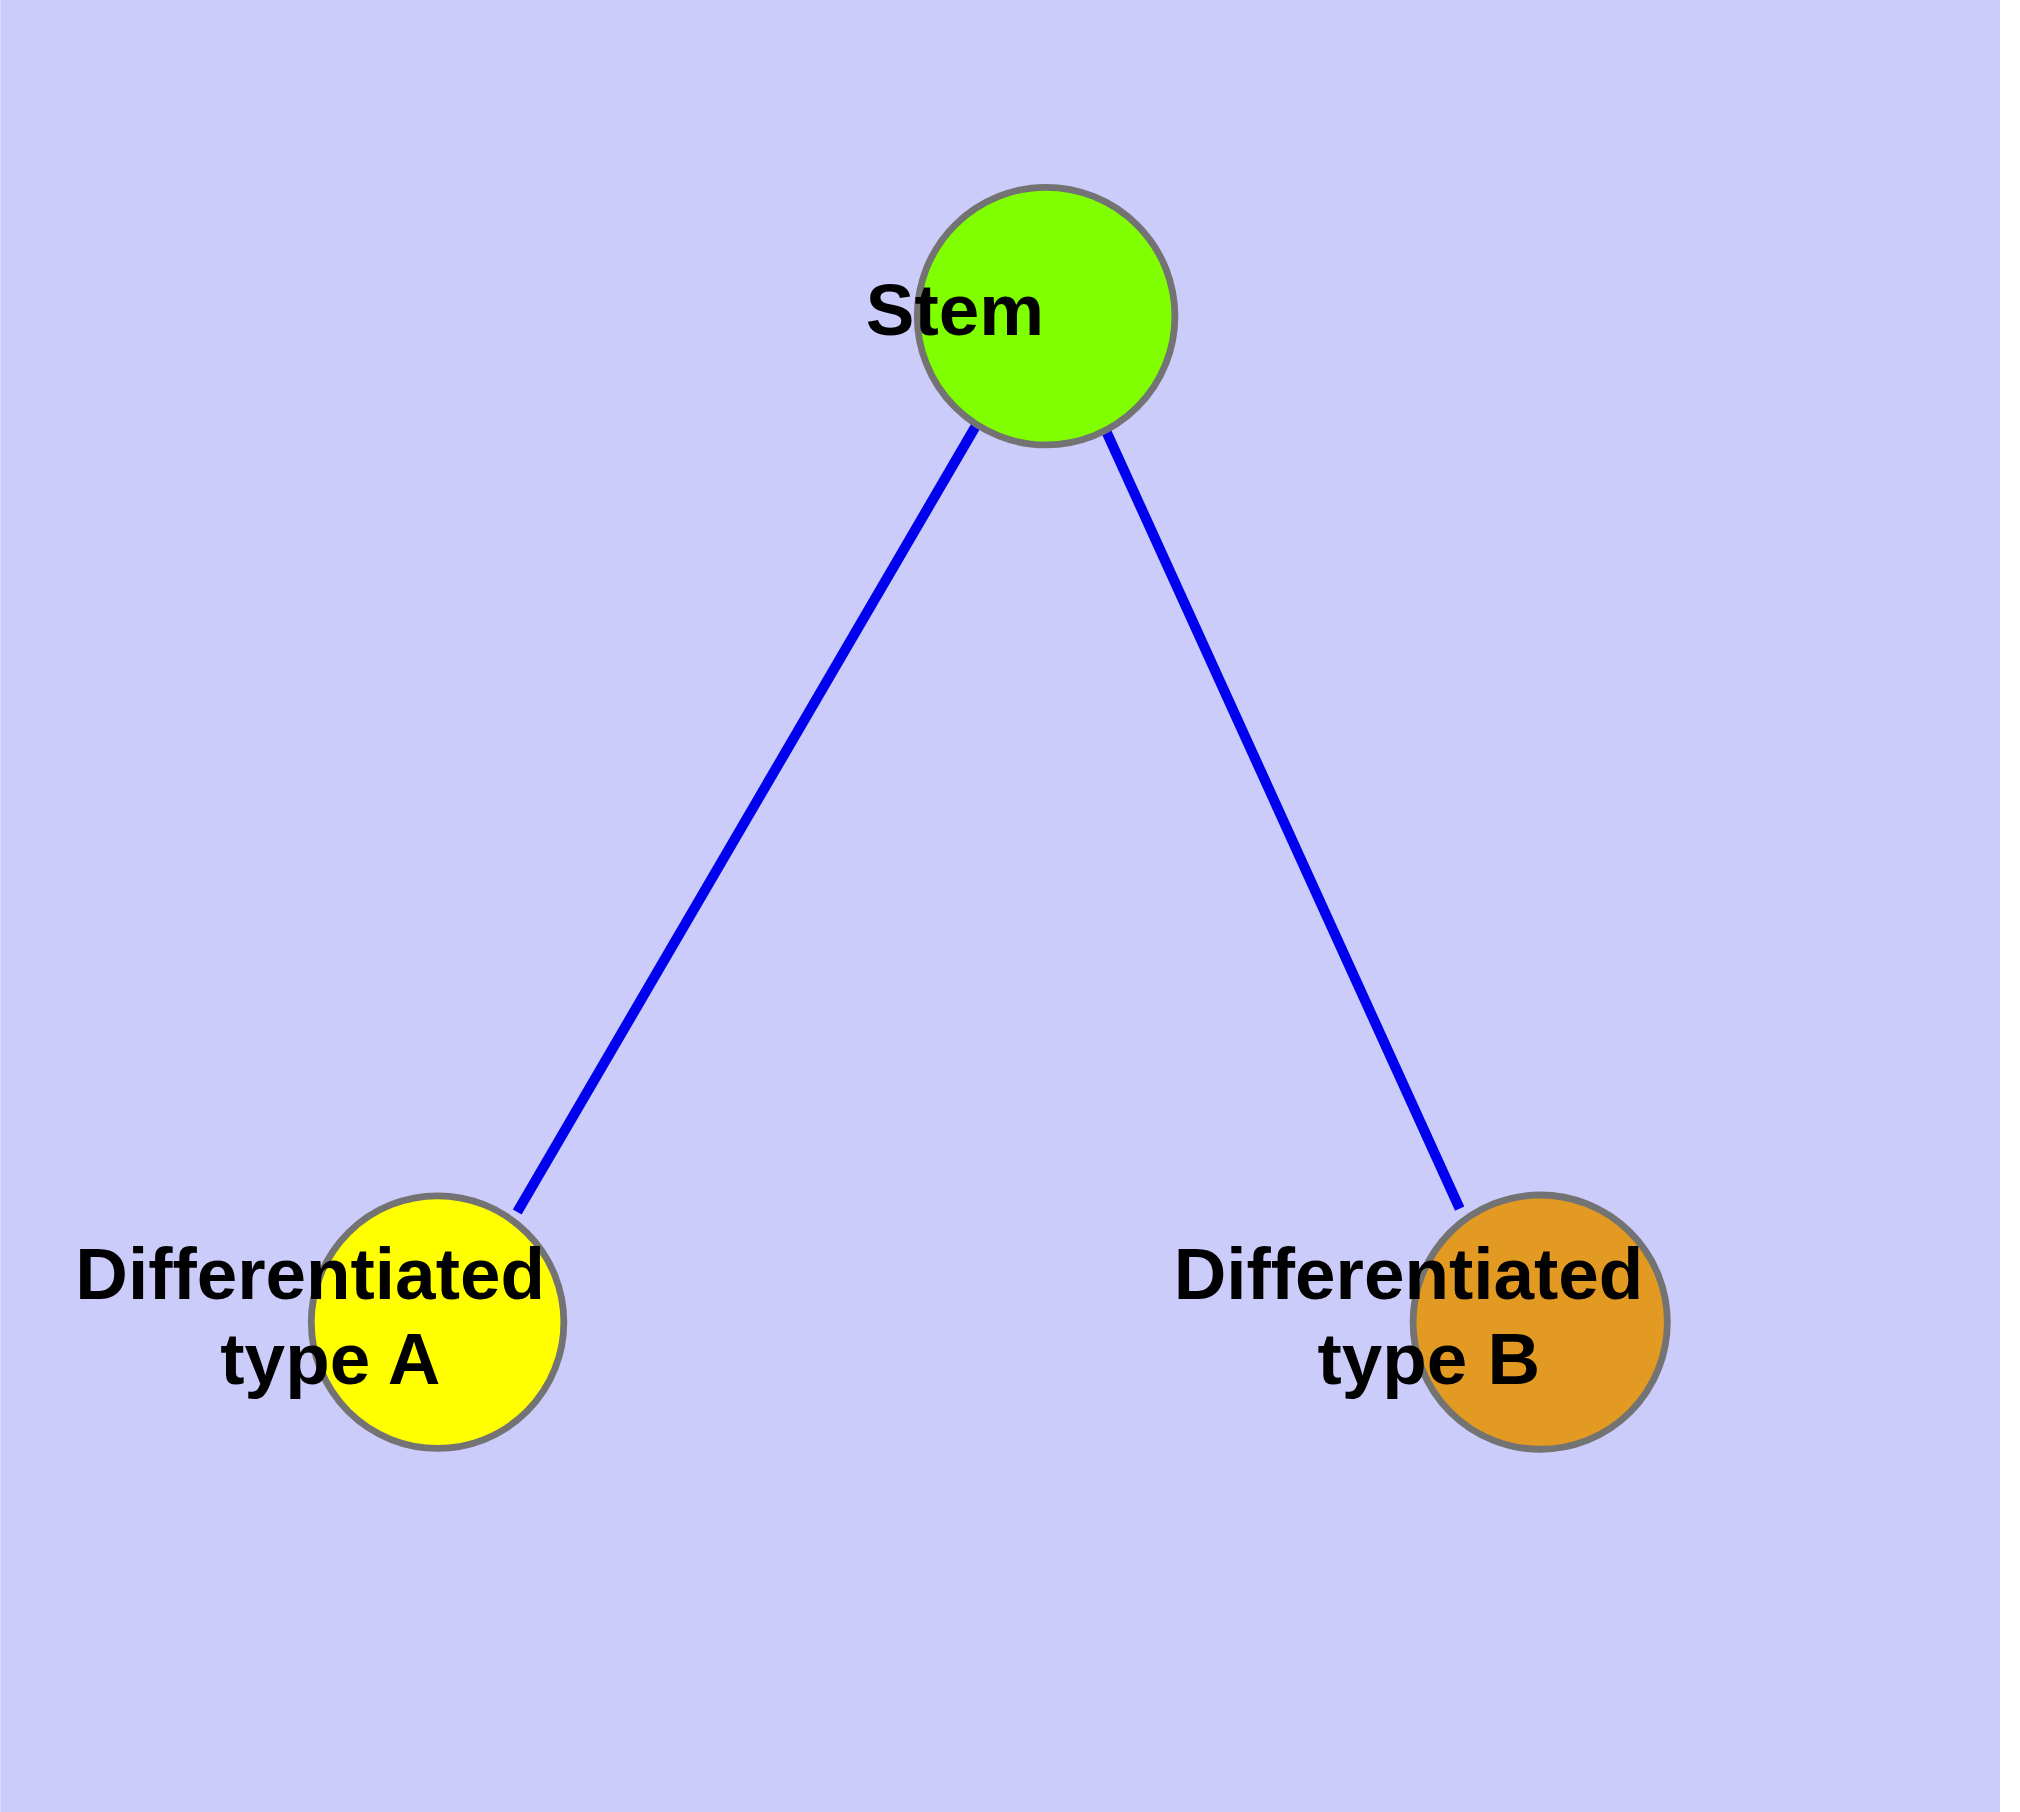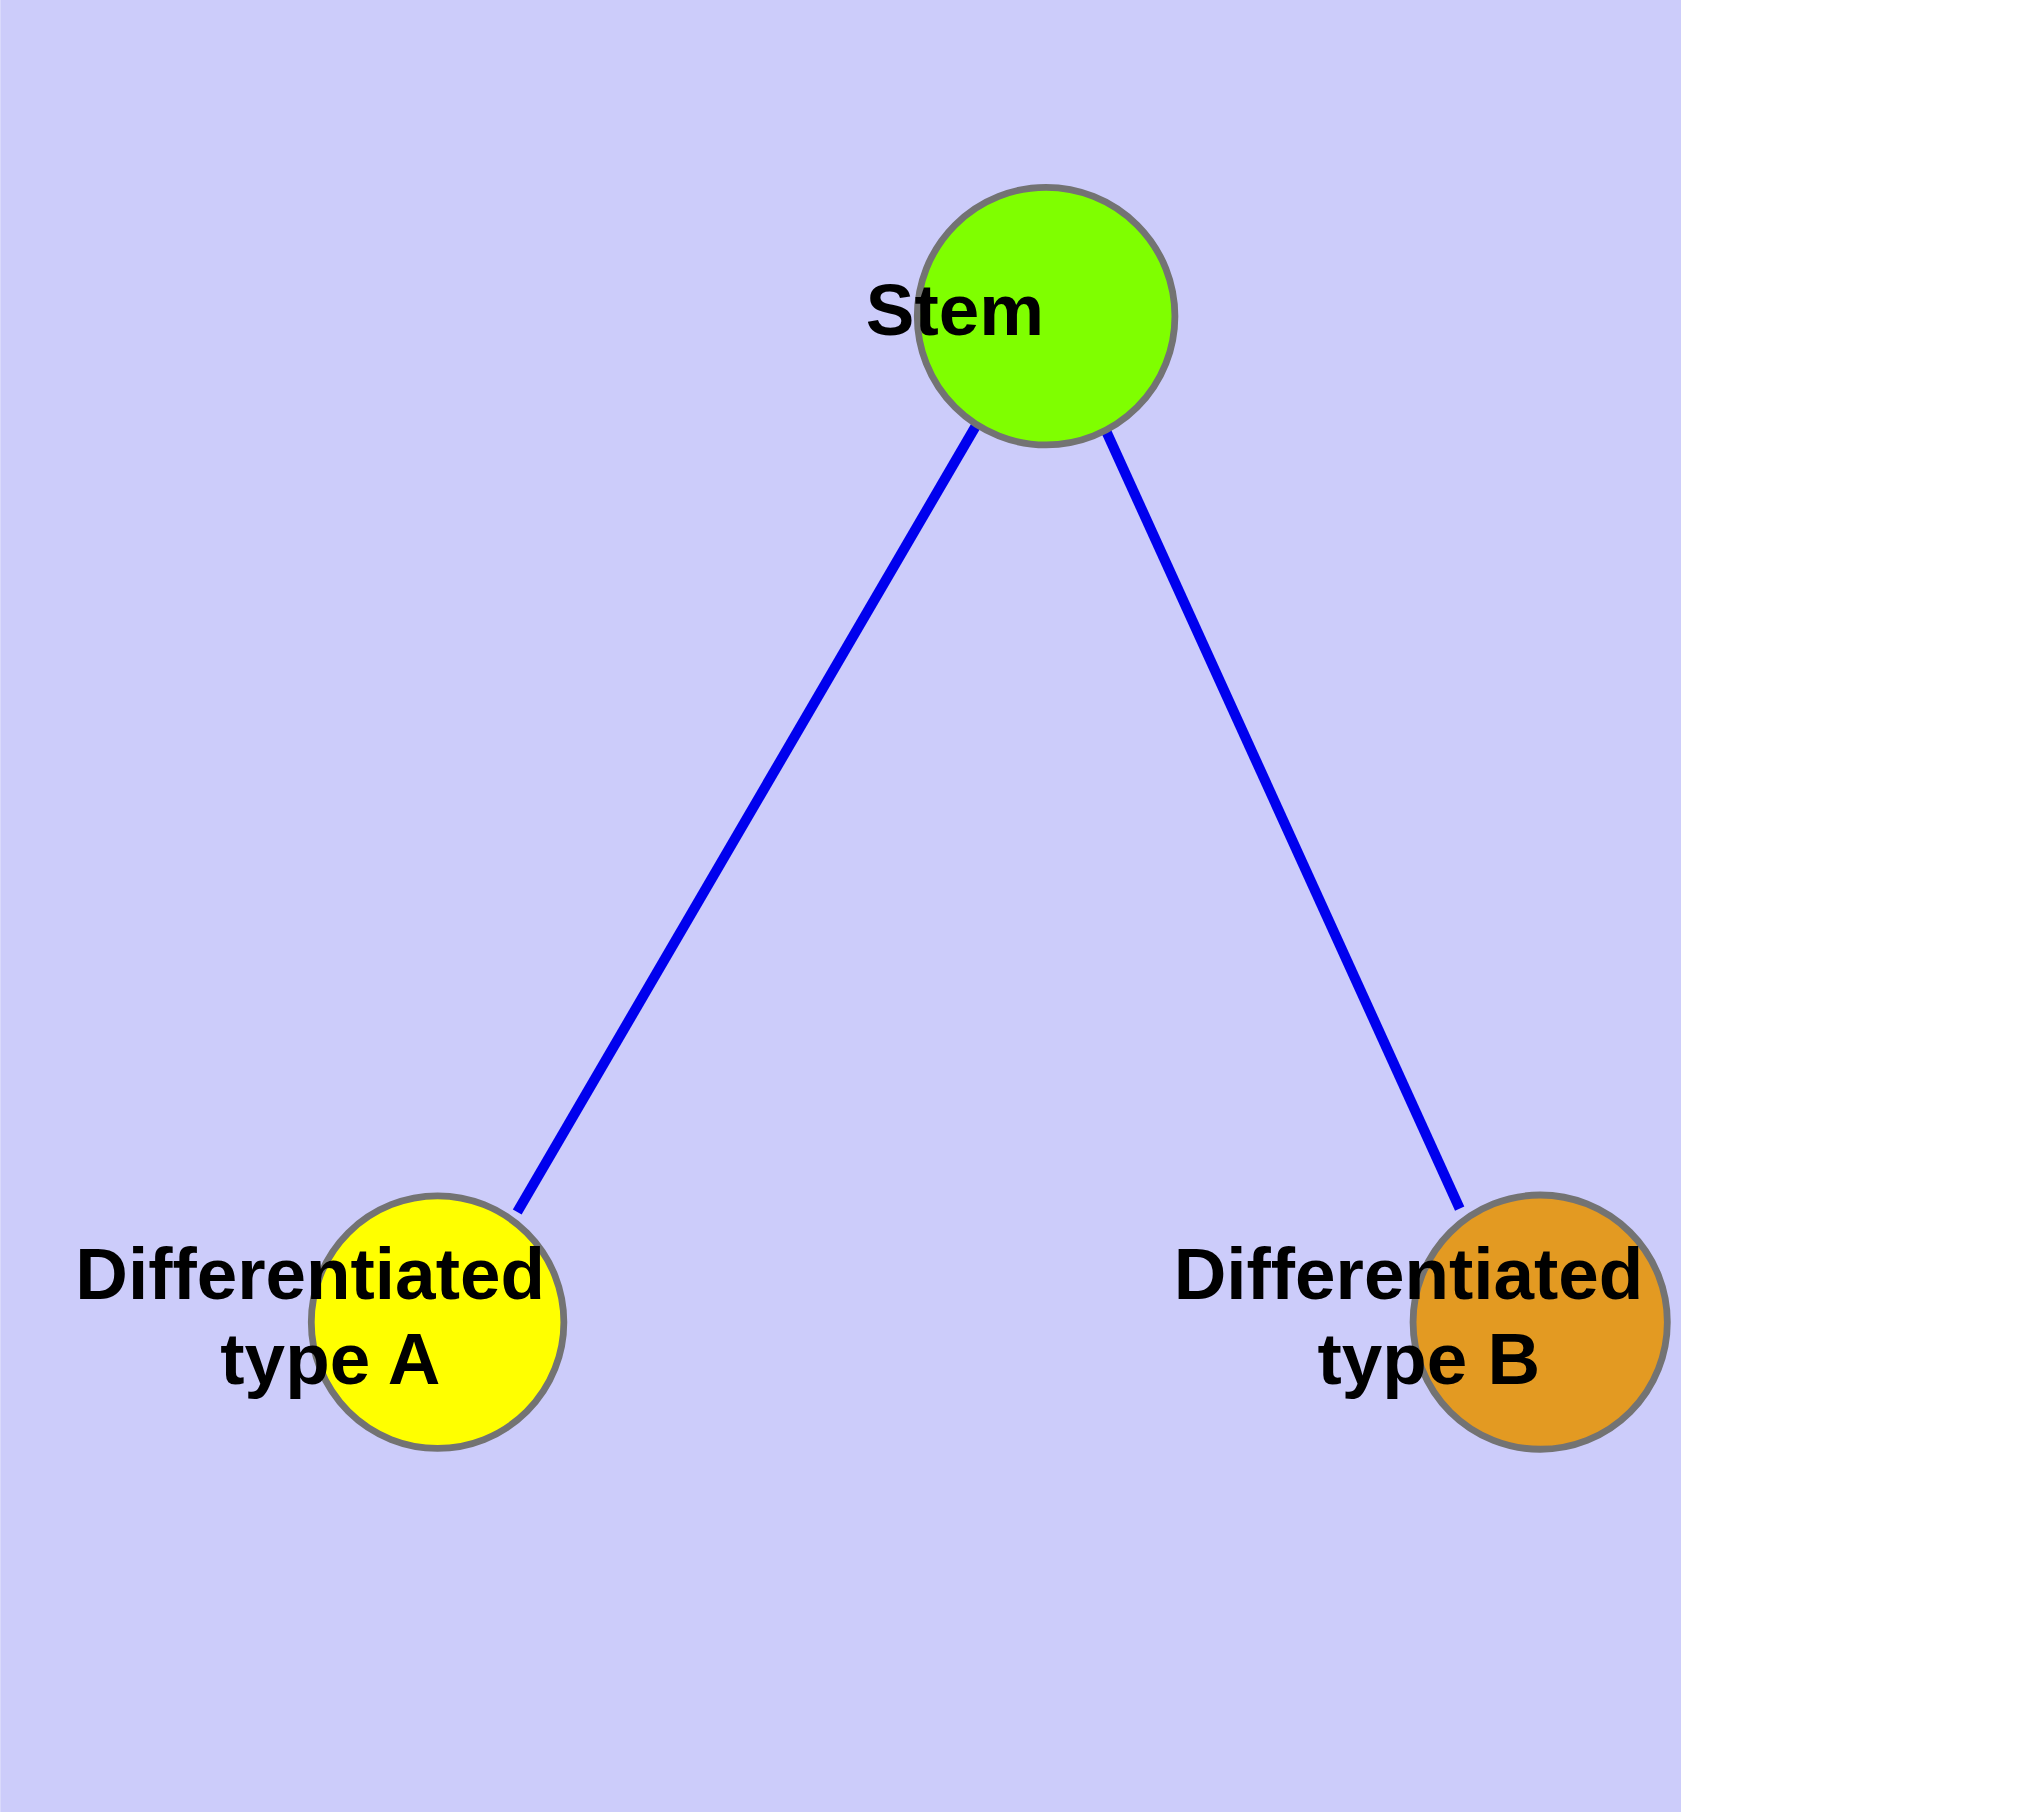--- a/index.html
+++ b/index.html
@@ -35,21 +35,21 @@
     font-size: 86px;
     fill: #000000;
     text-anchor: middle;
     dominant-baseline: middle;
     white-space: pre;
   }
 </style>
 </head>
 <body>
 
-<div id="canvas" style="width: 1681px; height: 1812px;">
+<div id="canvas" style="width: 2000px; height: 1812px;">
   <svg id="graph-svg" viewBox="0 0 2384 2138" xmlns="http://www.w3.org/2000/svg" style="width: 2021px; height: 1812px;">
 
     <rect id="bg-rect" x="0" y="0" width="2384" height="2138" fill="#CCCCFA"></rect>
 
     <g id="edges-group">
       <line id="edge-0" class="edge-line" x1="1152" y1="501" x2="610" y2="1430" stroke="#0000EE" stroke-width="12"></line>
       <line id="edge-1" class="edge-line" x1="1300" y1="498" x2="1722" y2="1426" stroke="#0000EE" stroke-width="12"></line>
     </g>
 
     <g id="nodes-group">

